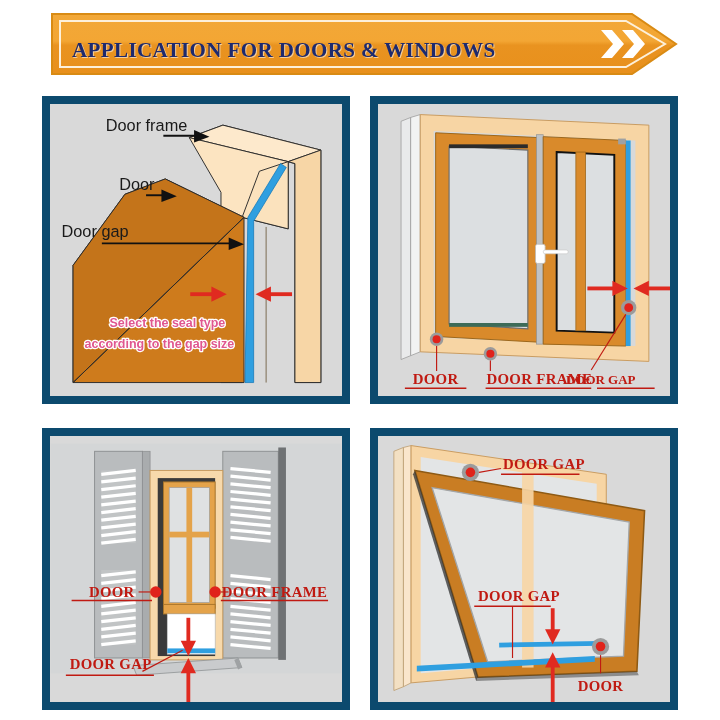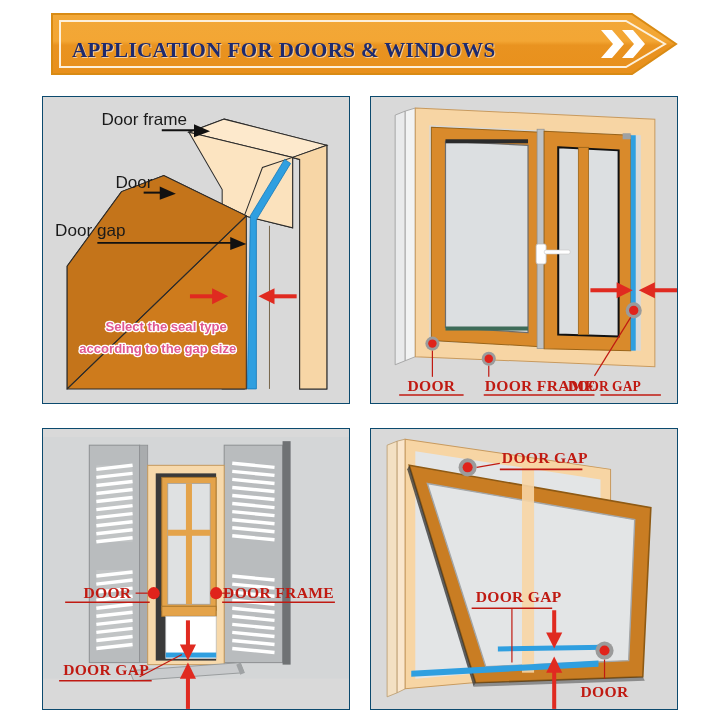--- a/index.html
+++ b/index.html
@@ -17,21 +17,21 @@
     position:absolute;left:72px;top:30px;width:500px;
     font-family:"Liberation Serif", serif;
     font-weight:bold;font-size:21px;letter-spacing:.4px;
     color:#1d2a6e;white-space:nowrap;
     text-shadow:1px 1px 0 rgba(255,255,255,.55);
   }
 
   
   .panel{
     position:absolute;background:#d9d9d9;
-    border:1px solid #0c4a6e;box-sizing:border-box;overflow:hidden;
+    border:8px solid #0c4a6e;box-sizing:border-box;overflow:hidden;
   }
   #p1{left:42px;top:96px;width:308px;height:308px;}
   #p2{left:370px;top:96px;width:308px;height:308px;}
   #p3{left:42px;top:428px;width:308px;height:282px;}
   #p4{left:370px;top:428px;width:308px;height:282px;}
   .panel svg{display:block;width:100%;height:100%;}
 
   
   .lbl-black{
     font-family:"Liberation Sans", sans-serif;

